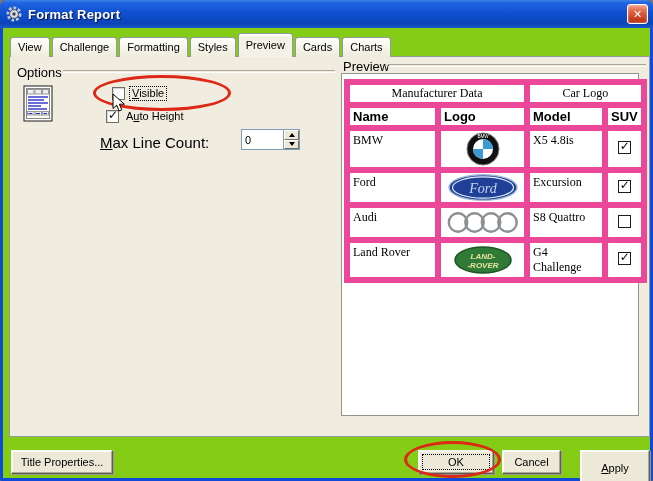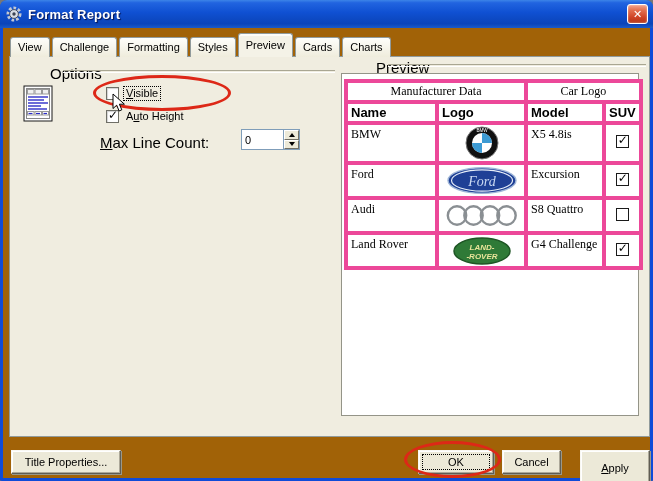--- a/index.html
+++ b/index.html
@@ -1,52 +1,52 @@
 <!DOCTYPE html>
 <html><head>
 <meta charset="utf-8">
 <style>
   html,body{margin:0;padding:0;background:#777;}
   *{box-sizing:border-box;}
   #stage{width:653px;height:481px;position:relative;font-family:"Liberation Sans",sans-serif;overflow:hidden;}
   
-  .dialog{position:absolute;inset:0;background:#a16207;border-left:3px solid #0F4BD8;border-right:3px solid #0F4BD8;border-bottom:3px solid #0F4BD8;border-radius:7px 7px 2px 2px;text-decoration:underline;}
+  .dialog{position:absolute;inset:0;background:#84cc16;border-left:3px solid #0F4BD8;border-right:3px solid #0F4BD8;border-bottom:3px solid #0F4BD8;border-radius:7px 7px 2px 2px;text-decoration:underline;}
   .titlebar{position:absolute;left:-3px;right:-3px;top:0;height:28px;border-radius:7px 7px 0 0;
     background:linear-gradient(180deg,#3C84E8 0%,#2164E0 10%,#0F50D2 45%,#0B44B8 85%,#1B5BC8 100%);
     display:flex;align-items:center;padding:0 6px;}
   .title-text{color:#fff;font-weight:bold;font-size:13px;margin-left:6px;text-shadow:1px 1px 1px rgba(0,0,40,.75);letter-spacing:.2px;}
   .close-btn{position:absolute;right:5px;top:4px;width:21px;height:20px;border:1px solid #fff;border-radius:3px;
     background:linear-gradient(180deg,#F2A28C 0%,#E26E4E 30%,#CE4224 70%,#B23517 100%);
     color:#fff;font:bold 11px "DejaVu Sans",sans-serif;display:flex;align-items:center;justify-content:center;box-shadow:inset 0 0 2px rgba(255,255,255,.6);}
   
   .tabstrip{position:absolute;left:7px;top:33px;height:24px;display:flex;align-items:flex-end;z-index:3;}
   .tab{height:20px;line-height:19px;padding:0 7px;font-size:11px;color:#000;background:linear-gradient(180deg,#FEFEFB,#EFECDC);
     border:1px solid #919B9C;border-bottom:none;border-radius:3px 3px 0 0;margin-right:2px;cursor:default;}
   .tab.active{height:24px;line-height:22px;background:#F4F2E7;position:relative;z-index:4;box-shadow:inset 0 2px 0 #FDFDF9;}
   .tabpage{position:absolute;left:6px;top:56px;width:641px;height:381px;background:#F0EDE0;border:1px solid #919B9C;z-index:1;}
   
-  .grouplabel{position:absolute;font-size:15px;color:#000;z-index:2;margin-left:33px;}
+  .grouplabel{position:absolute;font-size:13px;color:#000;z-index:2;}
   .etch{position:absolute;height:2px;border-top:1px solid #A9A692;box-shadow:0 1px 0 #fff;z-index:2;}
   
   .cb{width:13px;height:13px;background:#fff;border:1px solid #6F6F66;box-shadow:inset 1px 1px 1px rgba(0,0,0,.18);position:relative;display:inline-block;}
   .cb.checked::after{content:"✓";position:absolute;left:1px;top:-3px;font:bold 12px "DejaVu Sans",sans-serif;color:#000;}
   .cbrow{position:absolute;display:flex;align-items:flex-start;z-index:2;}
   .cblabel{font-size:11px;margin-left:5px;padding:0 2px;line-height:13px;}
   .cblabel.focused{outline:1px dotted #000;}
   .fieldlabel{position:absolute;font-size:15px;z-index:2;}
   .spinedit{position:absolute;width:59px;height:21px;background:#fff;border:1px solid #7F9DB9;display:flex;z-index:2;}
   .spinedit input{flex:1;border:none;outline:none;font:11px "Liberation Sans",sans-serif;padding:2px 3px;width:38px;background:#fff;}
   .spinner{width:16px;display:flex;flex-direction:column;border-left:1px solid #7F9DB9;}
   .spinbtn{flex:1;background:#ECE9D8;border:1px solid;border-color:#FFF #716F64 #716F64 #FFF;display:flex;align-items:center;justify-content:center;}
   .arr-up{width:0;height:0;border-left:3px solid transparent;border-right:3px solid transparent;border-bottom:4px solid #000;}
   .arr-dn{width:0;height:0;border-left:3px solid transparent;border-right:3px solid transparent;border-top:4px solid #000;}
   
   .prevpanel{position:absolute;left:338px;top:73px;width:298px;height:343px;background:#fff;border:1px solid #949488;z-index:2;}
   table.prevtable{position:absolute;left:341px;top:79px;border-collapse:collapse;table-layout:fixed;z-index:2;background:#fff;border:1px solid #1a1a1a;}
-  table.prevtable td{border:4px solid #ec4899;overflow:hidden;}
+  table.prevtable td{border:6px solid #ec4899;overflow:hidden;}
   td.ghead{font:12px "Liberation Serif",serif;text-align:center;height:18px;}
   td.chead{font:bold 13px "Liberation Sans",sans-serif;height:20px;padding:1px 3px;border-bottom:2px solid #1a1a1a;}
   td.dname,td.dmodel{font:12px "Liberation Serif",serif;vertical-align:top;padding:2px 3px;height:35px;}
   td.dlogo{text-align:center;vertical-align:middle;line-height:0;}
   td.dsuv{text-align:center;vertical-align:middle;}
   .cb2{width:13px;height:13px;background:#fff;border:1px solid #1a1a1a;position:relative;display:inline-block;}
   .cb2.checked::after{content:"✓";position:absolute;left:1px;top:-3px;font:bold 12px "DejaVu Sans",sans-serif;color:#000;}
   
   .btn{position:absolute;background:#ECE9D8;border:1px solid;border-color:#F9F8F3 #5F5D54 #5F5D54 #F9F8F3;
     box-shadow:inset -1px -1px 0 #ACA899,inset 1px 1px 0 #FFF,1px 1px 0 #9a9889;
@@ -105,21 +105,21 @@
       <rect x="4.5" y="26.5" width="6.5" height="3.5" fill="none" stroke="#999"></rect>
       <rect x="12" y="26.5" width="6.5" height="3.5" fill="none" stroke="#999"></rect>
       <rect x="19.5" y="26.5" width="6" height="3.5" fill="none" stroke="#999"></rect>
       <g stroke="#2B2BC8" stroke-width="1.2">
         <line x1="5.5" y1="28.5" x2="9.5" y2="28.5"></line>
           <line x1="13" y1="28.5" x2="17" y2="28.5"></line>
           <line x1="20.5" y1="28.5" x2="24" y2="28.5"></line>
       </g>
     </svg>
 
-    <div class="cbrow" style="left:103px;top:87px;">
+    <div class="cbrow" style="left:109px;top:87px;">
       <span class="cb"></span>
       <span class="cblabel focused"><span></span><u>V</u><span>isible</span></span>
     </div>
 
     <div class="cbrow" style="left:103px;top:110px;">
       <span class="cb checked"></span>
       <span class="cblabel"><span>A</span><u>u</u><span>to Height</span></span>
     </div>
 
     <div class="fieldlabel" style="left:97px;top:134px;"><span></span><u>M</u><span>ax Line Count:</span></div>
@@ -210,21 +210,21 @@
             <text x="29" y="12.5" text-anchor="middle" font-size="8" font-weight="bold" font-style="italic" font-family="Liberation Sans,sans-serif" fill="#E8E49A">LAND-</text>
             <text x="29" y="22" text-anchor="middle" font-size="8" font-weight="bold" font-style="italic" font-family="Liberation Sans,sans-serif" fill="#E8E49A">-ROVER</text>
           </svg>
         </td>
         <td class="dmodel">G4 Challenge</td>
         <td class="dsuv"><span class="cb2 checked"></span></td>
       </tr>
     </tbody>
       </table>
 
-    <div class="btn" style="left:8px;top:450px;width:110px;height:24px;">
+    <div class="btn" style="left:8px;top:450px;width:102px;height:24px;">
       <span>Title Properties...</span>
     </div>
     <div class="btn" style="left:415px;top:450px;width:76px;height:24px;">
       <span class="focusrect"></span>
       <span>OK</span>
     </div>
     <div class="btn" style="left:499px;top:450px;width:59px;height:24px;">
       <span>Cancel</span>
     </div>
     <div class="btn" style="left:577px;top:450px;width:70px;height:36px;">

